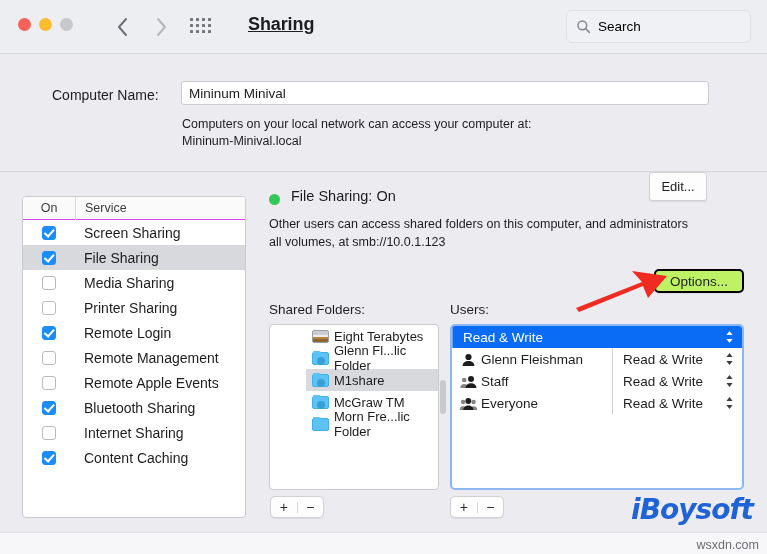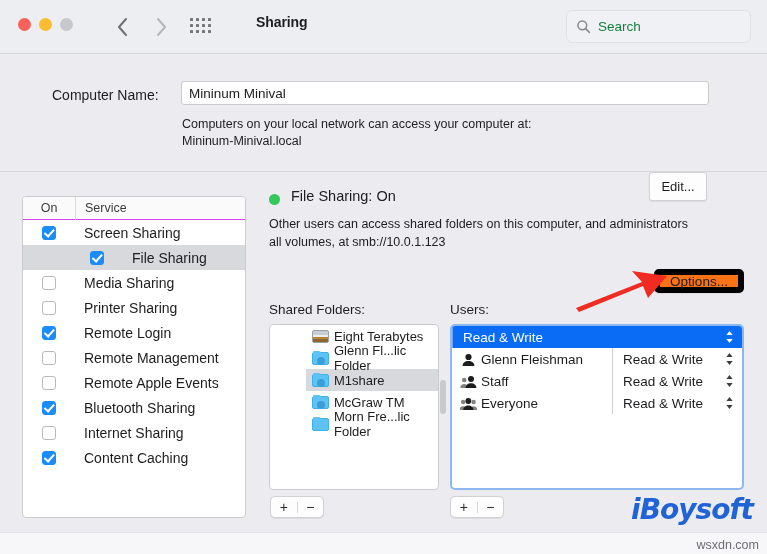--- a/index.html
+++ b/index.html
@@ -41,36 +41,37 @@
     position: absolute; left: 190px; top: 18px;
     width: 22px; height: 16px;
     display: grid;
     grid-template-columns: repeat(4, 4px);
     grid-template-rows: repeat(3, 4px);
     gap: 2px;
   }
   #grid-icon i { width: 3px; height: 3px; background: #75777c; border-radius: 0.5px; }
 
   #win-title {
-    position: absolute; left: 256px; top: 14px;
-    font-size: 14px; font-weight: bold; color: #1d1d1f;
+    position: absolute; left: 248px; top: 14px;
+    font-size: 18px; font-weight: bold; color: #1d1d1f;
     letter-spacing: -0.1px;
+    text-decoration: underline;
   }
 
   #search-box {
     position: absolute; right: 16px; top: 10px;
     width: 185px; height: 33px;
     background: #f0f1f4;
     border: 1px solid #dfe1e5;
     border-radius: 6px;
     display: flex; align-items: center;
   }
   #search-icon { margin-left: 9px; width: 15px; height: 15px; color: #86888d; }
   #search-input-text {
-    margin-left: 7px; font-size: 13.5px; color: #15803d;
+    margin-left: 7px; font-size: 13.5px; color: #000000;
   }
 
   
   #upper { position: absolute; left: 0; top: 54px; width: 767px; height: 118px; }
   #cn-label {
     position: absolute; left: 52px; top: 33px;
     font-size: 14px; color: #1d1d1f;
   }
   #cn-field {
     position: absolute; left: 181px; top: 27px;
@@ -117,21 +118,21 @@
     border-bottom: 1px solid #d946ef;
     display: flex; align-items: center;
     font-size: 12.5px; color: #3c3c40;
   }
   #svc-head .c-on { width: 52px; text-align: center; }
   #svc-head .c-sv { padding-left: 9px; border-left: 1px solid #d8dadd; height: 23px; line-height: 23px; flex: 1; }
   .svc-row {
     height: 25px; display: flex; align-items: center;
     font-size: 14px; color: #1d1d1f;
   }
-  .svc-row.sel { background: #d8d9dc; padding-left: 48px; }
+  .svc-row.sel { background: #d8d9dc; }
   .svc-cb-cell { width: 52px; display: flex; justify-content: center; }
   .cb {
     width: 14px; height: 14px; border-radius: 3px;
     border: 1px solid #b8babe; background: #ffffff;
     display: flex; align-items: center; justify-content: center;
   }
   .cb.on { background: #1a8cfb; border-color: #1a8cfb; }
   .cb.on::after {
     content: "";
     width: 4px; height: 8px;
@@ -151,22 +152,22 @@
     font-size: 14.5px; color: #1d1d1f;
   }
   #status-desc {
     position: absolute; left: 269px; top: 215px;
     width: 485px;
     font-size: 12.5px; color: #1d1d1f; line-height: 18px;
   }
   #options-btn {
     position: absolute; left: 654px; top: 269px;
     width: 90px; height: 24px;
-    background: #f97316;
-    border: 6px solid #000000;
+    background: #bef264;
+    border: 2px solid #000000;
     border-radius: 5px;
     font-size: 13.5px; color: #1d1d1f;
     display: flex; align-items: center; justify-content: center;
     box-shadow: 0 0.5px 1px rgba(0,0,0,0.07);
   }
 
   #folders-label {
     position: absolute; left: 269px; top: 302px;
     font-size: 13.5px; color: #1d1d1f;
   }

